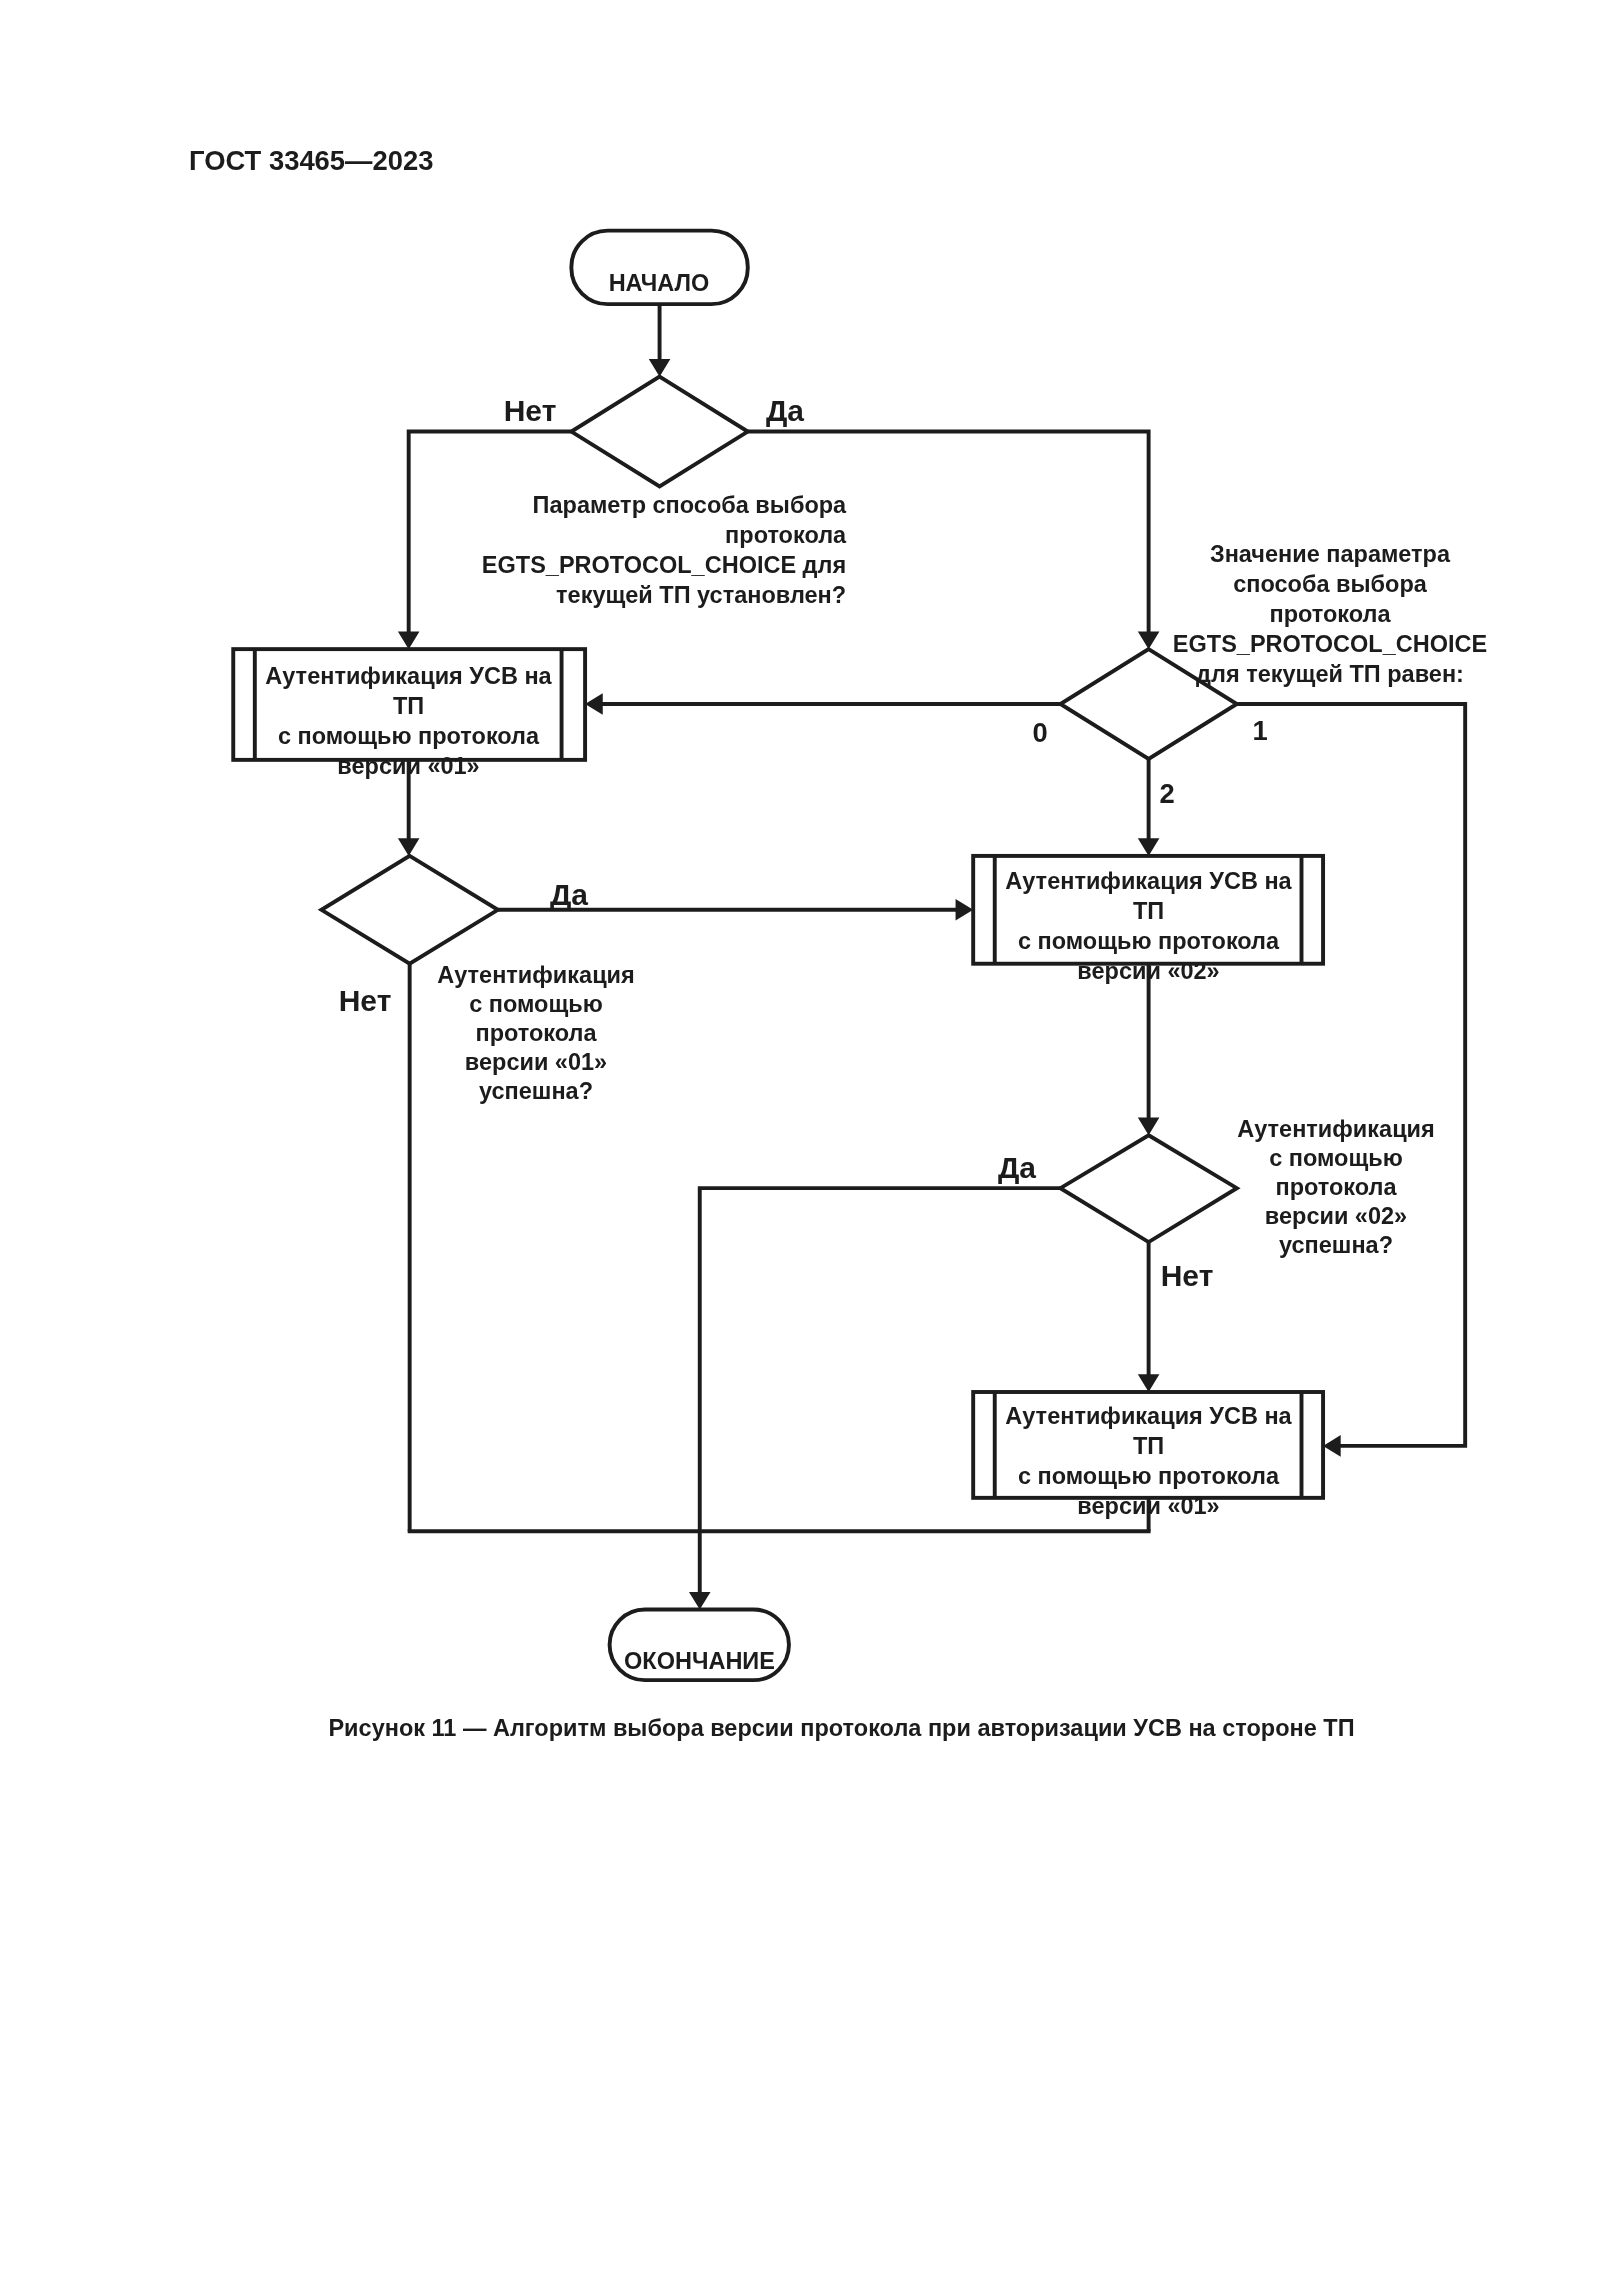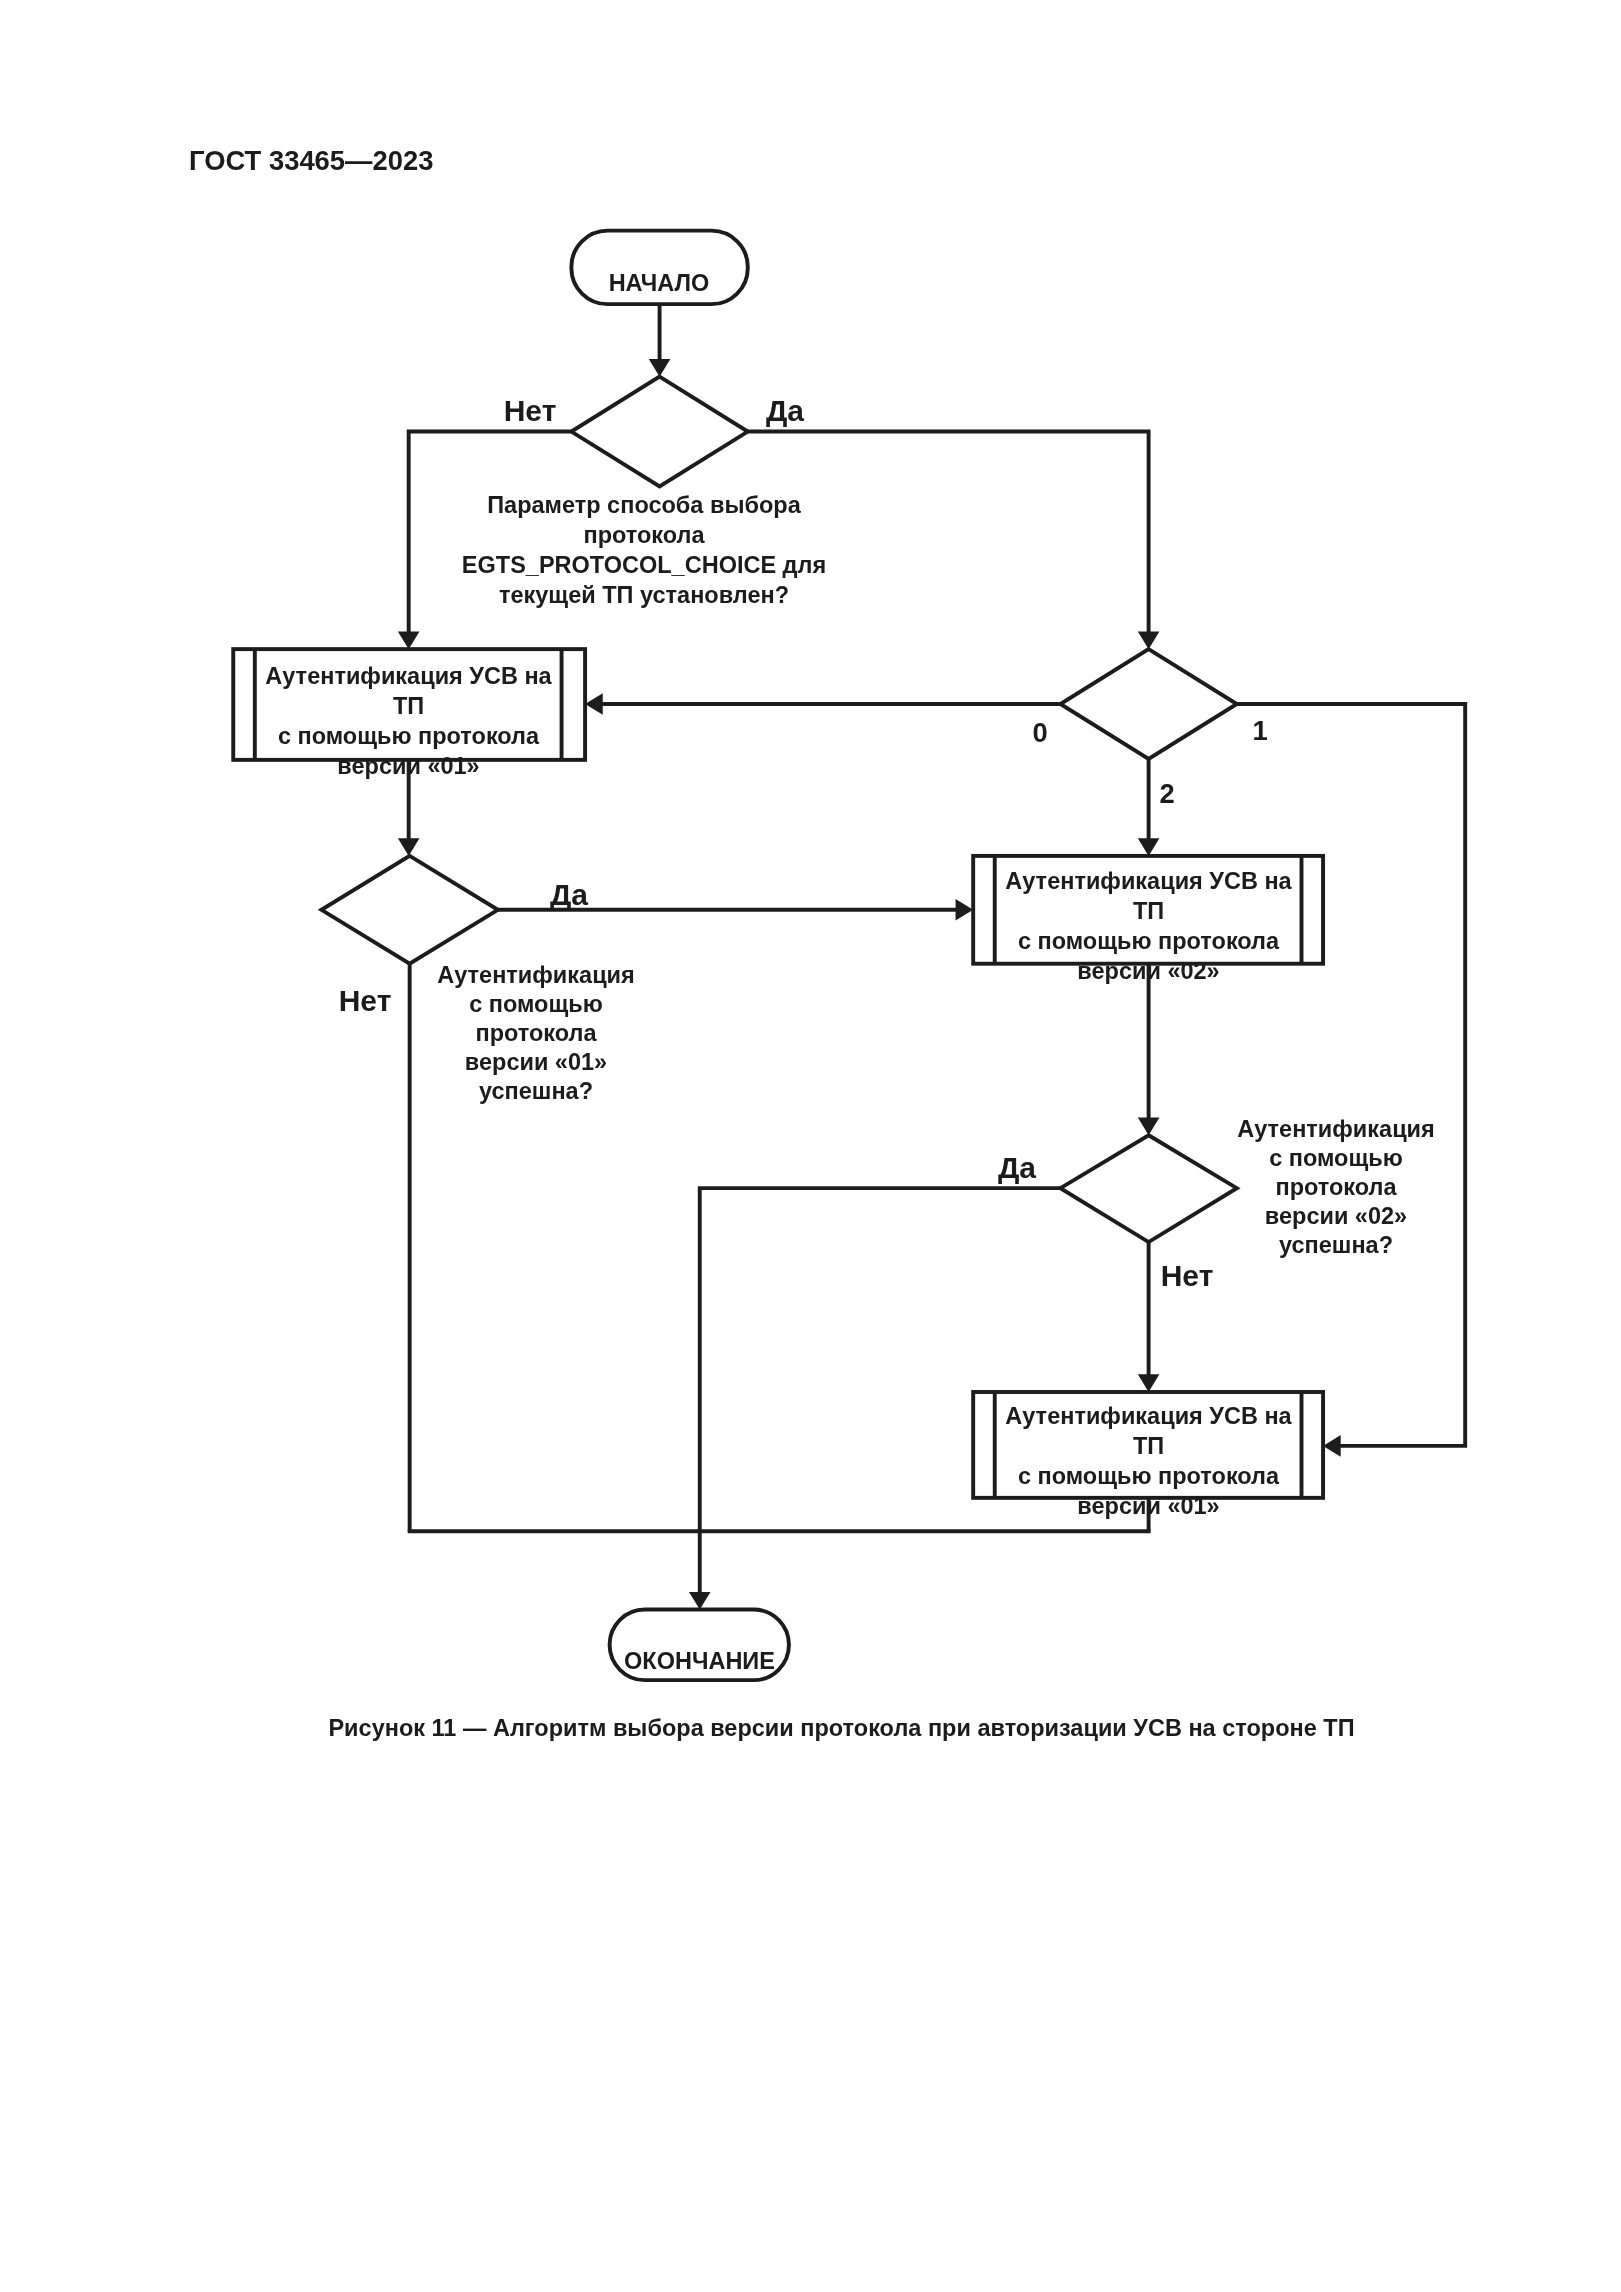--- a/index.html
+++ b/index.html
@@ -200,25 +200,29 @@
     <rect class="whitebox" x="622" y="1642" width="183" height="72" rx="36" ry="36"></rect>
   </svg>
 
   <div class="doc-header">ГОСТ 33465—2023</div>
 
   <div class="node-text" style="left:571px; top:230px; width:176px; height:74px;">НАЧАЛО</div>
   <div class="node-text" style="left:610px; top:1609px; width:179px; height:71px;">ОКОНЧАНИЕ</div>
 
   <div class="branch-label" style="left:530px; top:411px;">Нет</div>
   <div class="branch-label" style="left:785px; top:411px;">Да</div>
-  <div class="q-text" style="left:644px; top:490px;">Параметр способа выбора
+  <div class="q-text" style="left:664px; top:490px;text-align:right;">Параметр способа выбора
 протокола
 EGTS_PROTOCOL_CHOICE для
 текущей ТП установлен?</div>
 
+  <div class="q-text" style="left:1330px; top:539px;">Значение параметра
+способа выбора протокола
+EGTS_PROTOCOL_CHOICE
+для текущей ТП равен:</div>
   <div class="digit-label" style="left:1040px; top:733px;">0</div>
   <div class="digit-label" style="left:1260px; top:731px;">1</div>
   <div class="digit-label" style="left:1167px; top:794px;">2</div>
 
   <div class="node-text" style="left:255px; top:649px; width:307px; height:111px;">Аутентификация УСВ на ТП
 с помощью протокола
 версии «01»</div>
   <div class="node-text" style="left:995px; top:856px; width:307px; height:108px;">Аутентификация УСВ на ТП
 с помощью протокола
 версии «02»</div>

